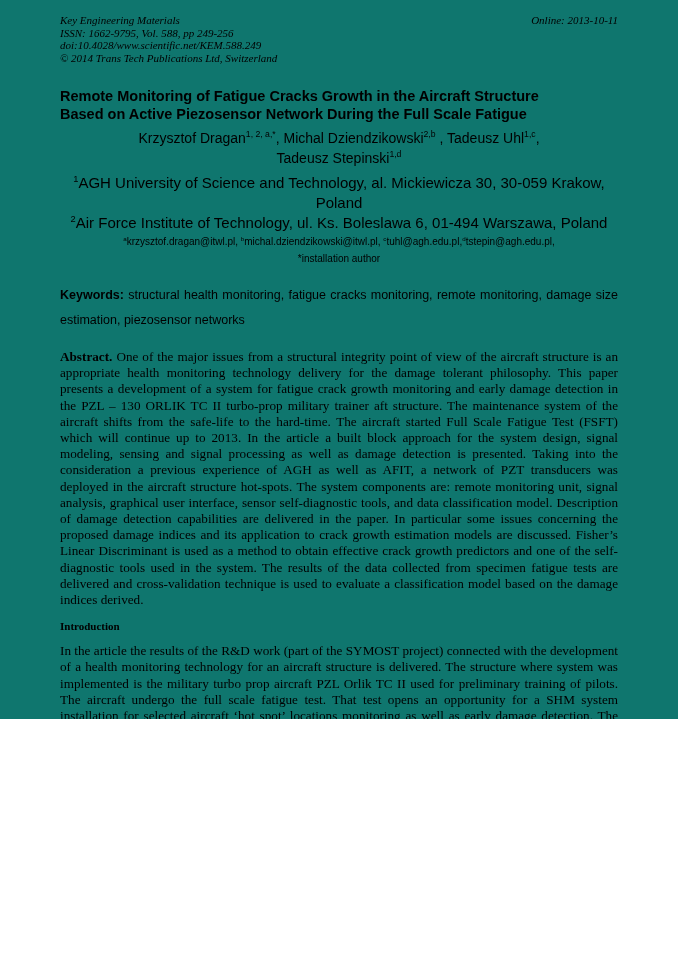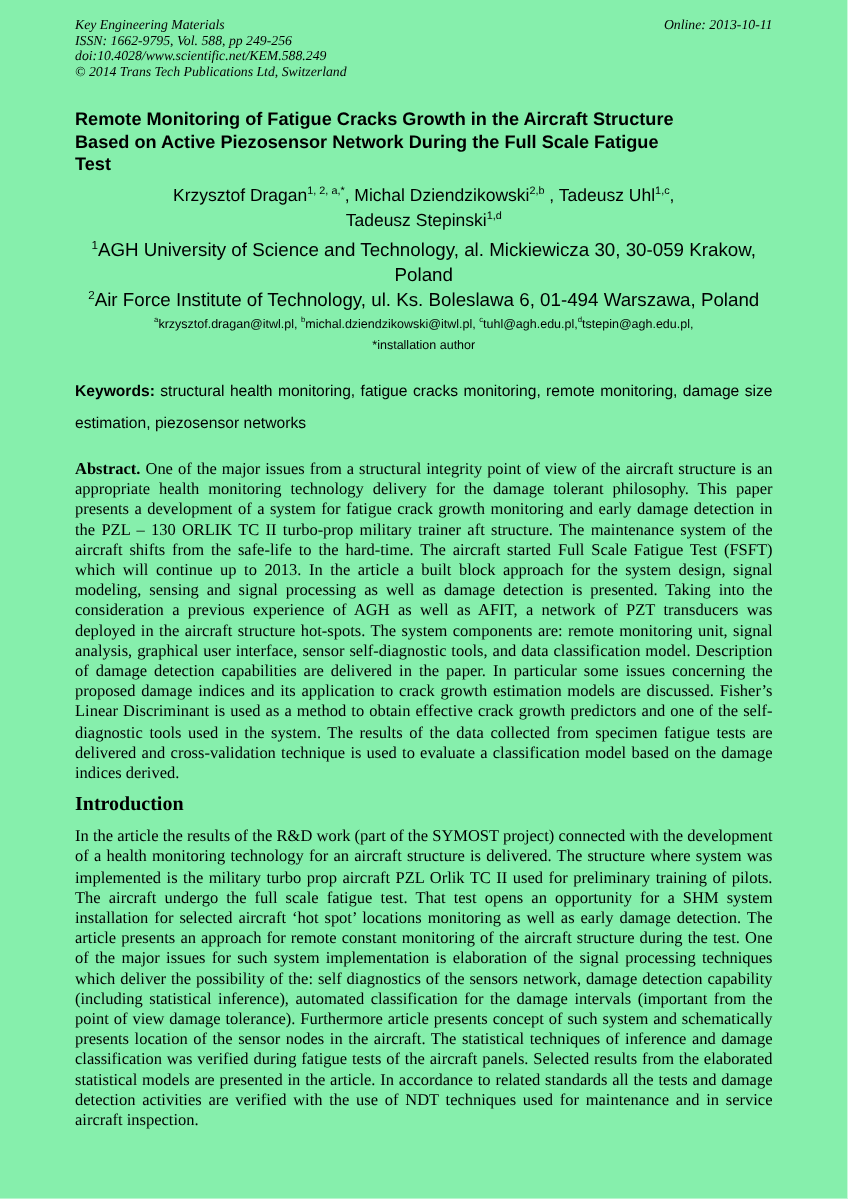--- a/index.html
+++ b/index.html
@@ -1,20 +1,20 @@
 <!DOCTYPE html>
 <html><head>
 <meta charset="utf-8">
 <style>
   * { margin: 0; padding: 0; box-sizing: border-box; }
   html, body { background: #ffffff; }
   .page {
     width: 678px;
-    height: 959px;
-    background: #86efac;
+    height: 719px;
+    background: #0f766e;
     color: #000000;
     font-family: "Liberation Serif", serif;
     padding: 14px 60px 0 60px;
     overflow: hidden;
   }
   .hdr {
     display: flex;
     justify-content: space-between;
     align-items: flex-start;
     font-style: italic;
@@ -62,21 +62,21 @@
     text-align: justify;
   }
   .abstract {
     margin-top: 16px;
     font-size: 13.2px;
     line-height: 16.2px;
     text-align: justify;
   }
   .section-heading {
     margin-top: 10px;
-    font-size: 16px;
+    font-size: 11px;
     line-height: 16px;
     font-weight: 700;
     font-family: "Liberation Serif", serif;
   }
   .body-par {
     margin-top: 9px;
     font-size: 13.2px;
     line-height: 16.2px;
     text-align: justify;
   }
@@ -93,21 +93,20 @@
       <div>ISSN: 1662-9795, Vol. 588, pp 249-256</div>
       <div>doi:10.4028/www.scientific.net/KEM.588.249</div>
       <div>© 2014 Trans Tech Publications Ltd, Switzerland</div>
     </div>
     <div class="hdr-right">Online: 2013-10-11</div>
   </header>
 
   <div class="title">
     <div>Remote Monitoring of Fatigue Cracks Growth in the Aircraft Structure</div>
     <div>Based on Active Piezosensor Network During the Full Scale Fatigue</div>
-    <div>Test</div>
   </div>
 
   <div class="authors">
     <div>Krzysztof Dragan<sup>1, 2, a,*</sup>, Michal Dziendzikowski<sup>2,b</sup> , Tadeusz Uhl<sup>1,c</sup>,</div>
     <div>Tadeusz Stepinski<sup>1,d</sup></div>
   </div>
 
   <div class="affils">
     <div><sup>1</sup>AGH University of Science and Technology, al. Mickiewicza 30, 30-059 Krakow, Poland</div>
     <div><sup>2</sup>Air Force Institute of Technology, ul. Ks. Boleslawa 6, 01-494 Warszawa, Poland</div>

